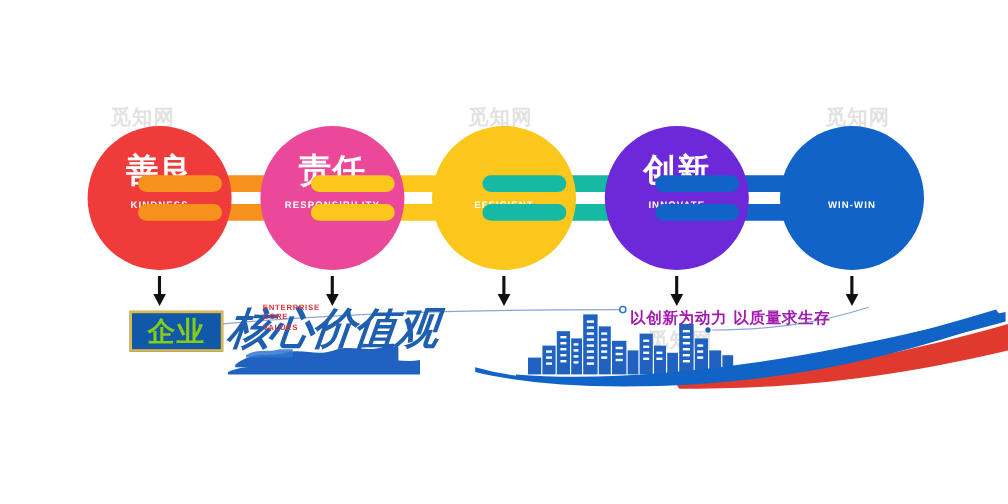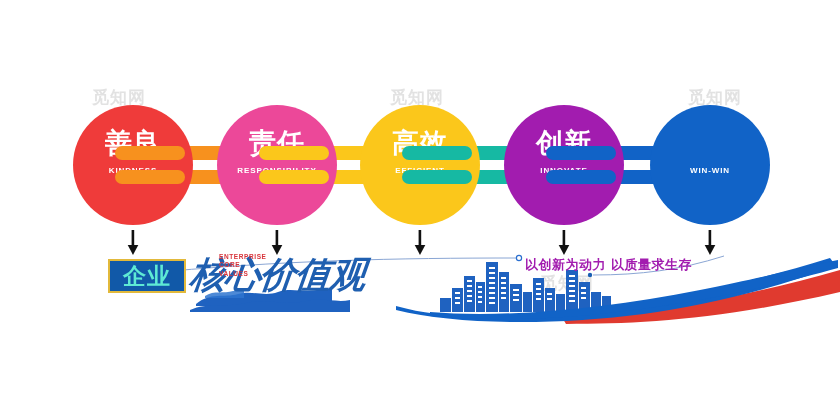--- a/index.html
+++ b/index.html
@@ -54,21 +54,21 @@
   
   #qiye-box {
     position:absolute; left:108px; top:259px;
     width:78px; height:34px;
     background:#1159a8;
     border:2.5px solid #e2b93b;
     display:flex; align-items:center; justify-content:center;
   }
   #qiye-box span {
     font-family:Liberation Sans, sans-serif;
-    font-size:23px; font-weight:700; color:#5eead4; letter-spacing:1px;
+    font-size:23px; font-weight:700; color:#84cc16; letter-spacing:1px;
     line-height:1;
   }
 
   #calli {
     position:absolute; left:190px; top:256px;
     font-family:"DejaVu Serif", serif;
     font-size:36px; font-weight:700;
     color:#1f5fb0;
     font-style:italic;
     letter-spacing:-1px;
@@ -131,24 +131,23 @@
       </div>
       <div class="node" style="left: 73px; background: rgb(239, 59, 58); z-index: 2;">
         <div class="cn">善良</div>
         <div class="en">KINDNESS</div>
       </div>
       <div class="node" style="left: 217px; background: #ec4899; z-index: 3;">
         <div class="cn">责任</div>
         <div class="en">RESPONSIBILITY</div>
       </div>
       <div class="node" style="left: 360px; background: rgb(251, 199, 27); z-index: 4;">
-        <div class="cn">高效</div>
         <div class="en">EFFICIENT</div>
       </div>
-      <div class="node" style="left: 504px; background: #a21caf; z-index: 5;">
+      <div class="node" style="left: 504px; background: #6d28d9; z-index: 5;">
         <div class="cn">创新</div>
         <div class="en">INNOVATE</div>
       </div>
       <div class="node" style="left: 650px; background: rgb(17, 99, 199); z-index: 6;">
         <div class="en">WIN-WIN</div>
       </div>
       <div class="conn" style="left: 115px; top: 146px; width: 70px; height: 38px; z-index: 20;">
         <div class="bar top" style="left: 0px; width: 70px; background: rgb(247, 145, 30);"></div>
         <div class="bar bot" style="left: 0px; width: 70px; background: rgb(247, 145, 30);"></div>
       </div>

